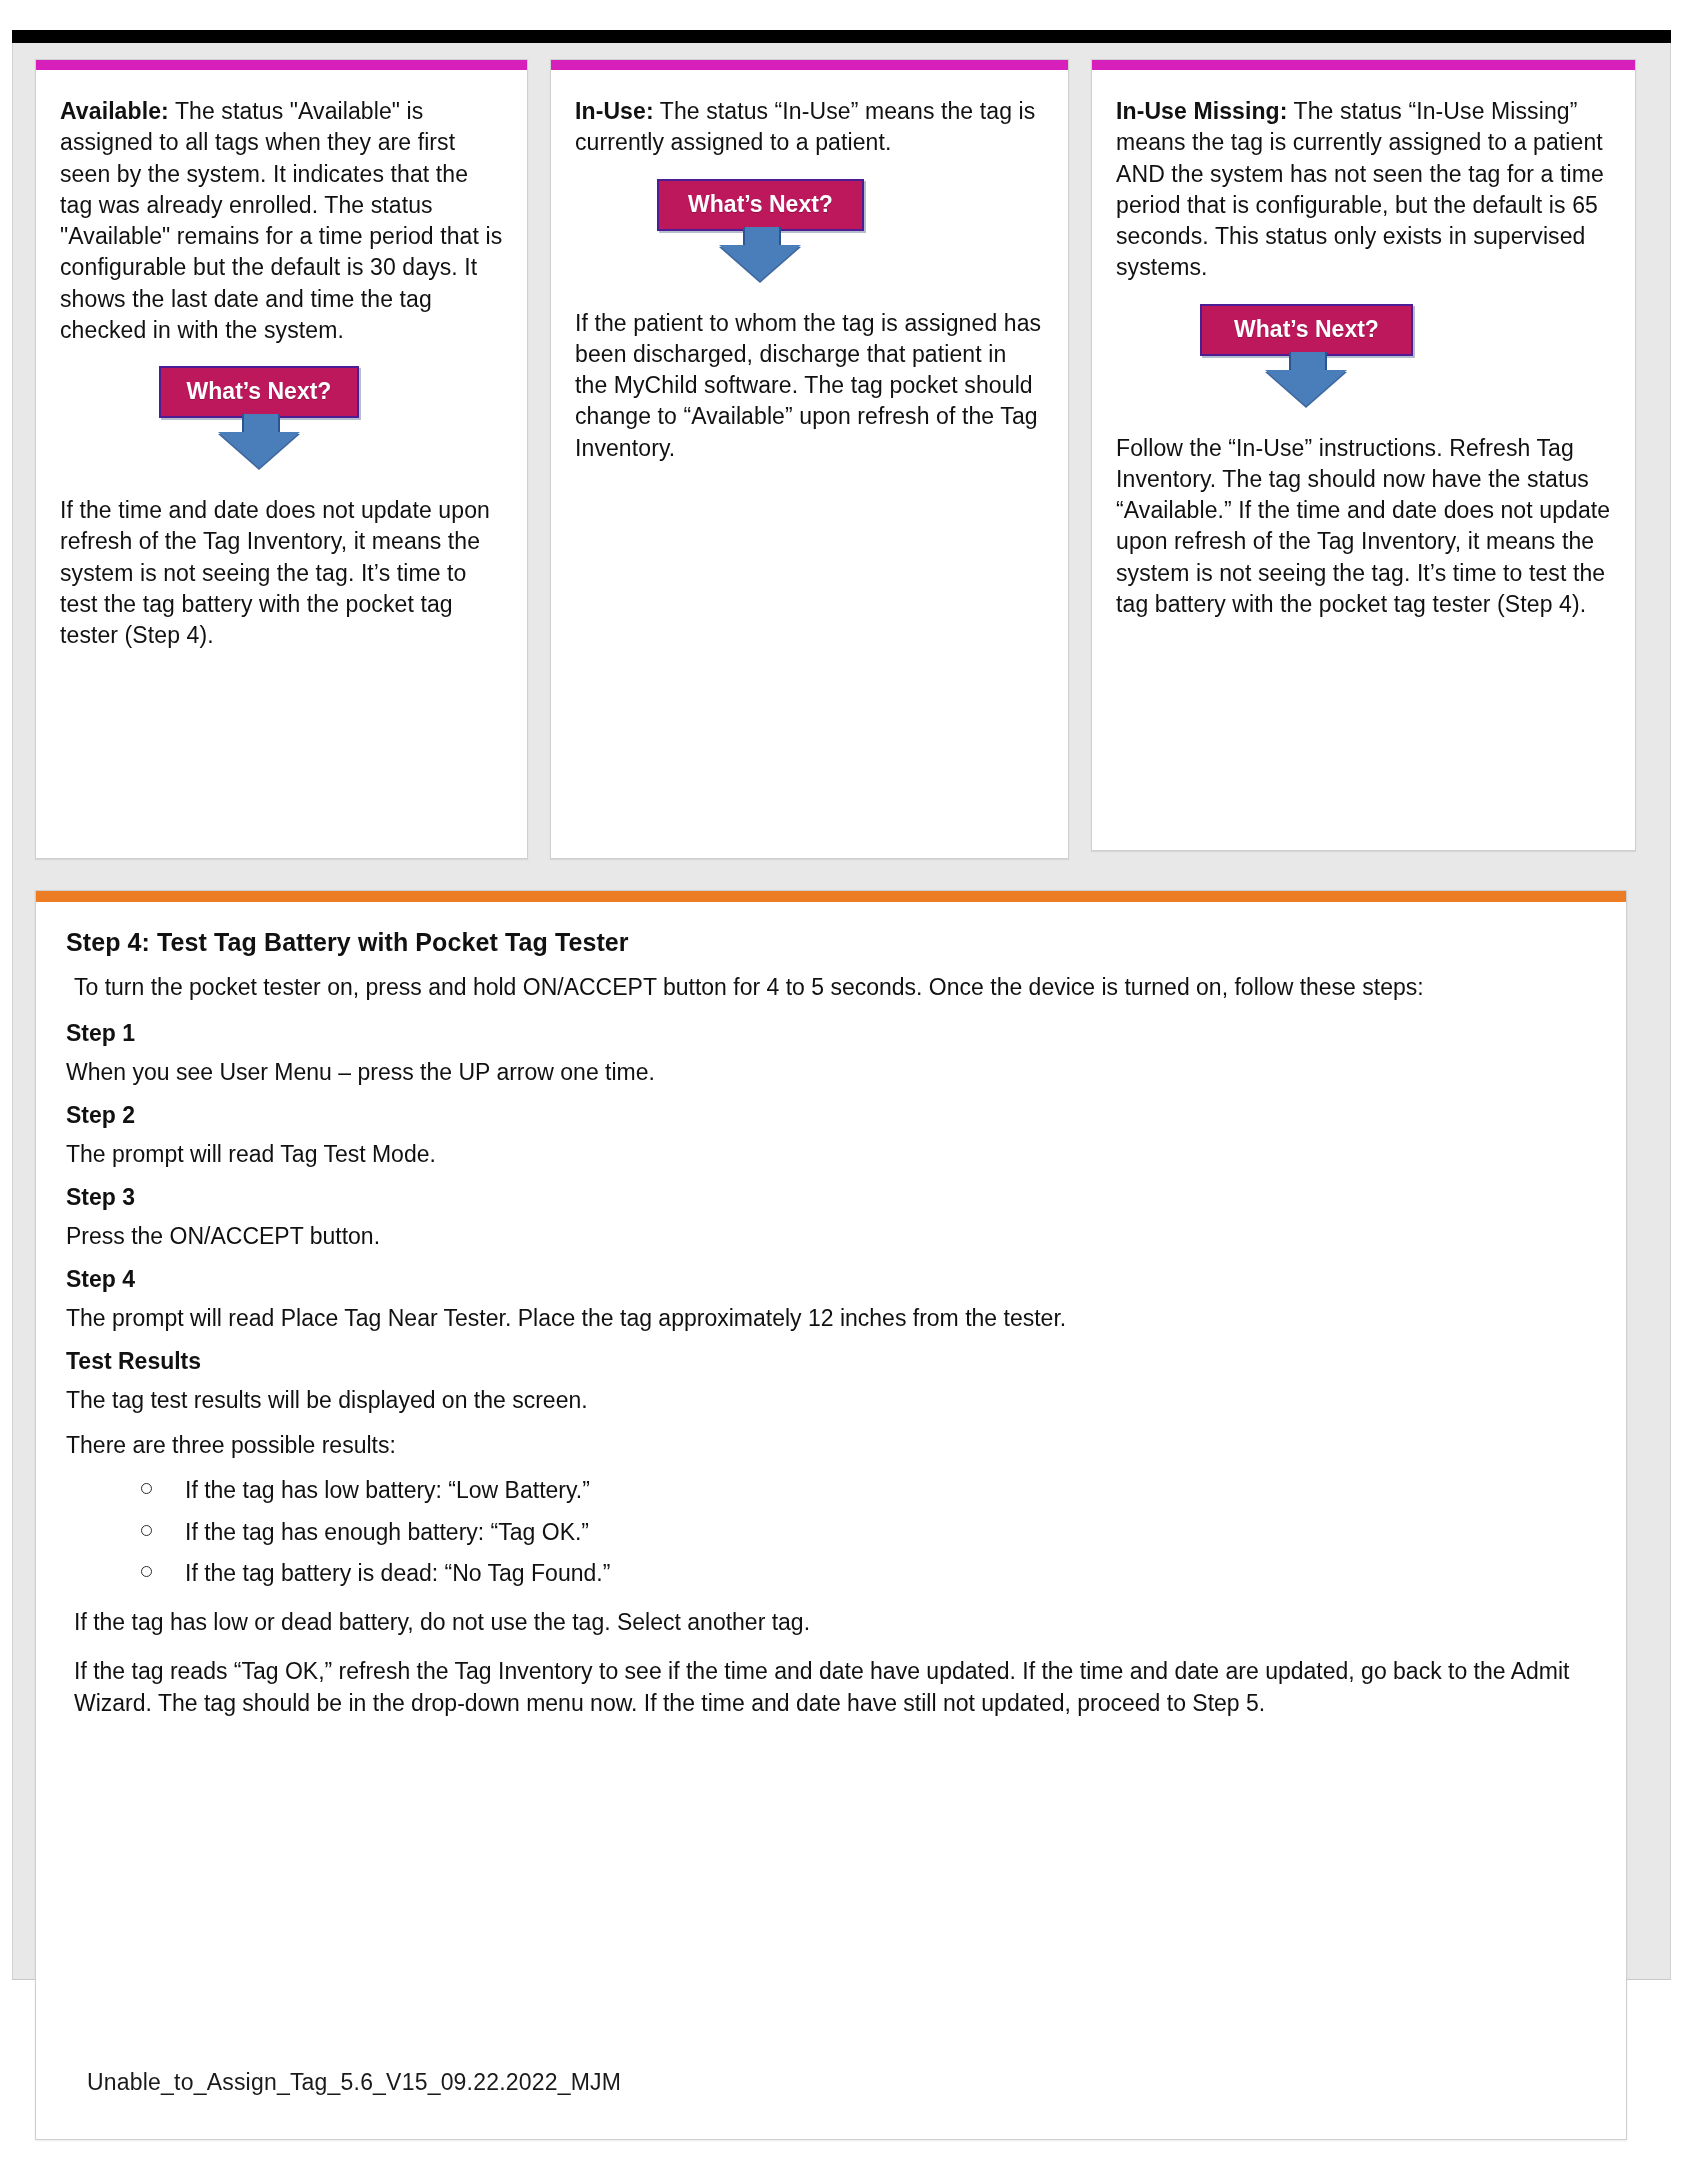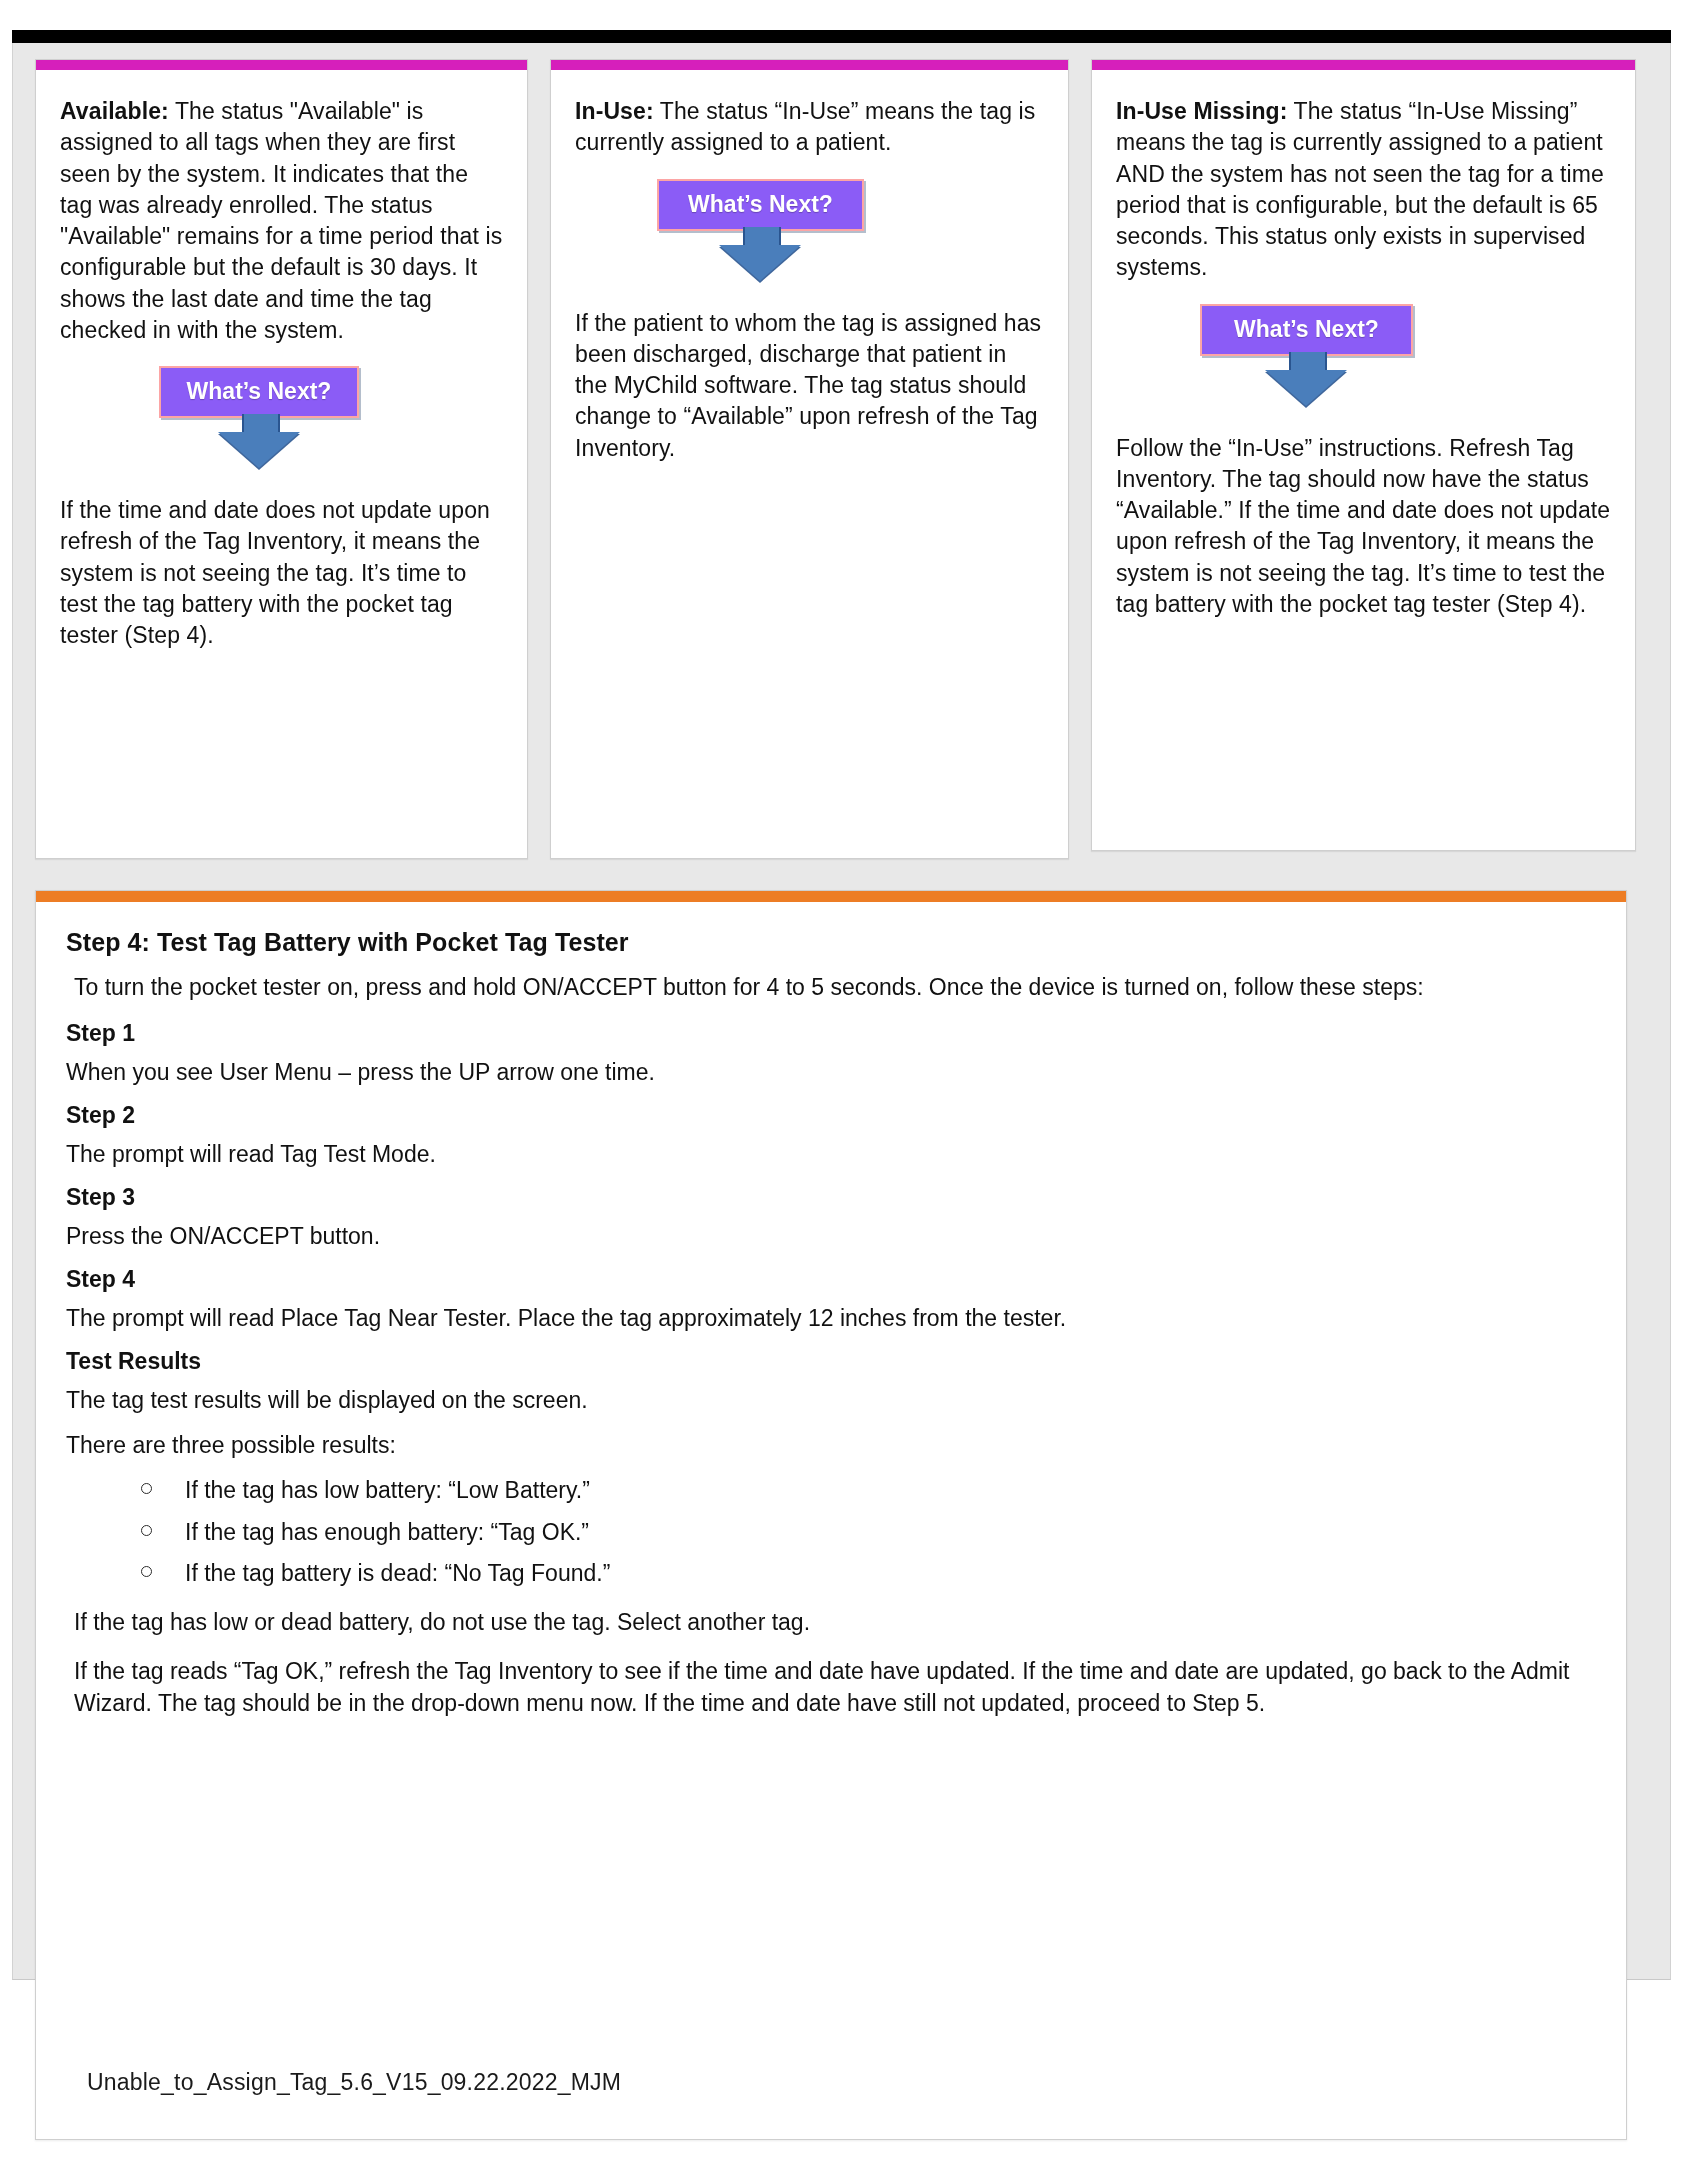--- a/index.html
+++ b/index.html
@@ -89,22 +89,22 @@
   .card-body b { font-weight: bold; }
 
   
   .whats-next {
     position: relative;
     margin: 10px 0 34px 0;
     height: 95px;
   }
   .whats-next .wn-box {
     position: absolute;
-    background: #8b5cf6;
-    border: 2px solid #fca5a5;
+    background: #be185d;
+    border: 2px solid #4c1d95;
     color: #ffffff;
     font-weight: bold;
     font-size: 23px;
     text-align: center;
     padding: 10px 0 11px 0;
     box-sizing: border-box;
     box-shadow: 2px 2px 0 rgba(40,70,110,0.35);
     text-shadow: 0 1px 1px rgba(0,0,0,0.25);
   }
   .whats-next .wn-arrow {
@@ -270,21 +270,21 @@
 
           <div class="whats-next">
             <div class="wn-box">What’s Next?</div>
             <div class="wn-arrow">
               <div class="shaft"></div>
               <div class="head-outline"></div>
               <div class="head"></div>
             </div>
           </div>
 
-          <p>If the patient to whom the tag is assigned has been discharged, discharge that patient in the MyChild software. The tag status should change to “Available” upon refresh of the Tag Inventory.</p>
+          <p>If the patient to whom the tag is assigned has been discharged, discharge that patient in the MyChild software. The tag pocket should change to “Available” upon refresh of the Tag Inventory.</p>
         </div>
       </div>
 
       <div class="status-card c3">
         <div class="card-accent"></div>
         <div class="card-body">
           <p><b>In-Use Missing:</b><span> The status “In-Use Missing” means the tag is currently assigned to a patient AND the system has not seen the tag for a time period that is configurable, but the default is 65 seconds. This status only exists in supervised systems.</span></p>
 
           <div class="whats-next">
             <div class="wn-box">What’s Next?</div>

